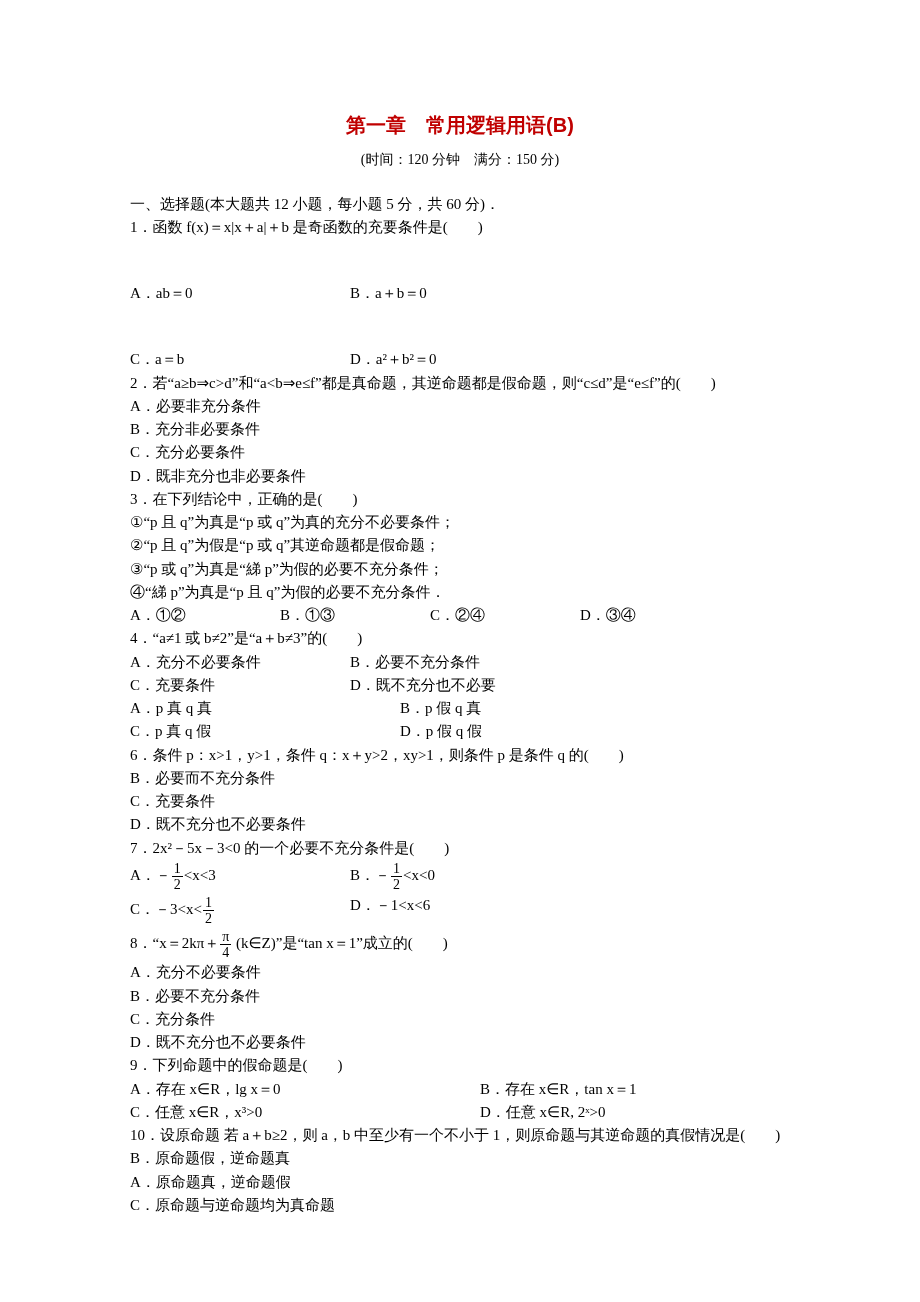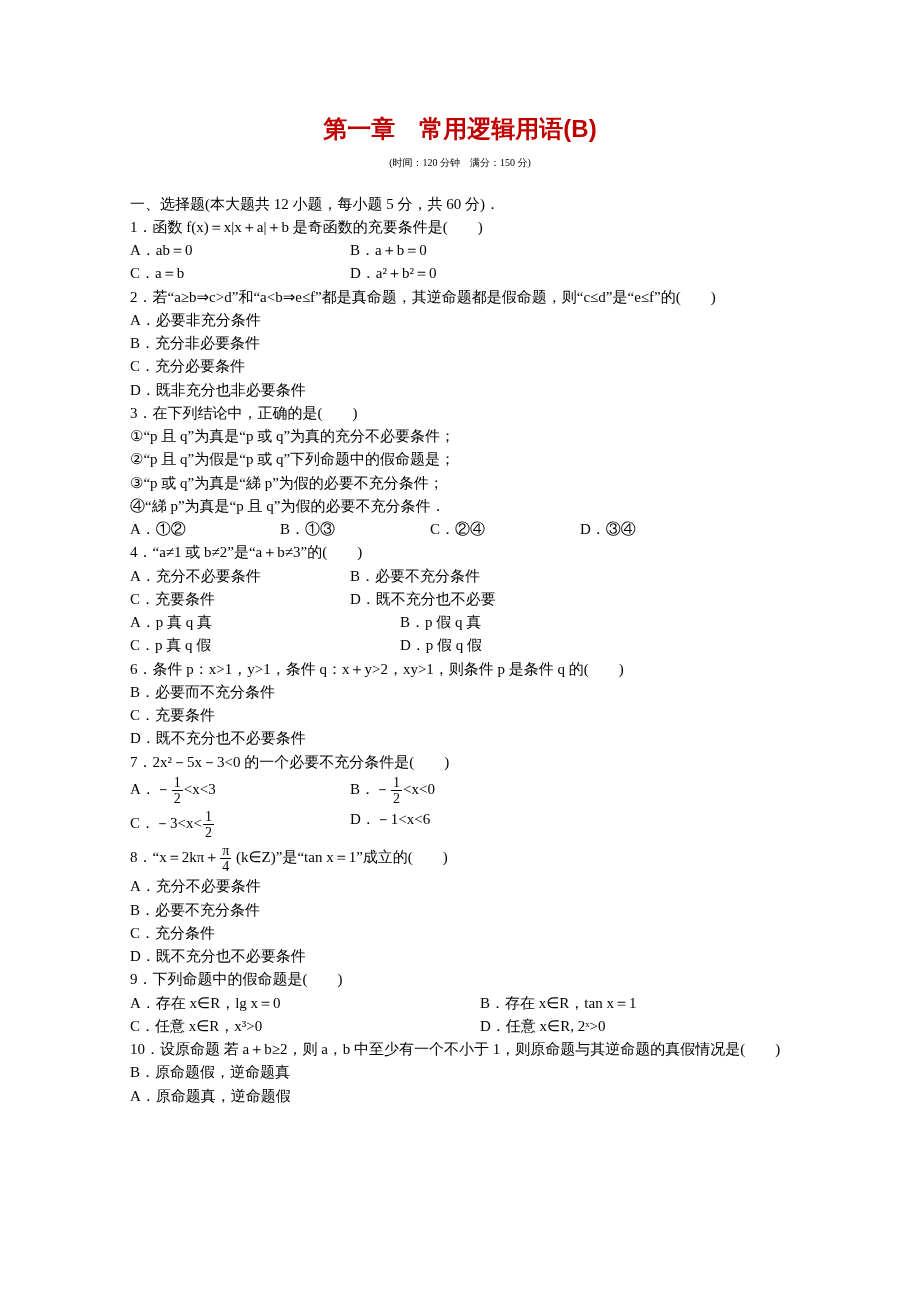--- a/index.html
+++ b/index.html
@@ -9,36 +9,36 @@
       background: #fff;
       padding: 110px 130px 80px 130px;
       font-family: "SimSun", "宋体", serif;
       font-size: 15px;
       line-height: 1.55;
       color: #000;
     }
     .title {
       text-align: center;
       color: #c00000;
-      font-size: 24px;
+      font-size: 20px;
       font-weight: bold;
       margin-bottom: 8px;
       font-family: "SimHei", "黑体", sans-serif;
     }
     .subtitle {
       text-align: center;
-      font-size: 10px;
+      font-size: 14px;
       margin-bottom: 22px;
     }
     .content p { margin: 0; }
     .section-head { }
     .q { }
     .opt-row { display: flex; }
     .opt-row > span { flex: none; }
-    .w1 .o { width: 220px; }
+    .w1 .o { width: 220px; margin-top: 43px; }
     .w2 .o { width: 220px; }
     .w3 .o { width: 150px; }
     .w5 .o { width: 270px; font-family: Liberation Serif, serif; }
     .w6 .o { width: 350px; }
     .o { display: inline-block; }
     .frac {
       display: inline-block;
       vertical-align: middle;
       text-align: center;
       line-height: 1.1;
@@ -68,21 +68,21 @@
   </p>
 
   <p class="q">2．若“a≥b⇒c&gt;d”和“a&lt;b⇒e≤f”都是真命题，其逆命题都是假命题，则“c≤d”是“e≤f”的(　　)</p>
   <p>A．必要非充分条件</p>
   <p>B．充分非必要条件</p>
   <p>C．充分必要条件</p>
   <p>D．既非充分也非必要条件</p>
 
   <p class="q">3．在下列结论中，正确的是(　　)</p>
   <p>①“p 且 q”为真是“p 或 q”为真的充分不必要条件；</p>
-  <p>②“p 且 q”为假是“p 或 q”下列命题中的假命题是；</p>
+  <p>②“p 且 q”为假是“p 或 q”其逆命题都是假命题；</p>
   <p>③“p 或 q”为真是“綈 p”为假的必要不充分条件；</p>
   <p>④“綈 p”为真是“p 且 q”为假的必要不充分条件．</p>
   <p class="opt-row w3">
     <span class="o">A．①②</span>
     <span class="o">B．①③</span>
     <span class="o">C．②④</span>
     <span class="o">D．③④</span>
   </p>
 
   <p class="q">4．“a≠1 或 b≠2”是“a＋b≠3”的(　　)</p>
@@ -139,13 +139,14 @@
     <span class="o">B．存在 x∈R，tan x＝1</span>
   </p>
   <p class="opt-row w6">
     <span class="o">C．任意 x∈R，x³&gt;0</span>
     <span class="o">D．任意 x∈R, 2ˣ&gt;0</span>
   </p>
 
   <p class="q">10．设原命题 若 a＋b≥2，则 a，b 中至少有一个不小于 1，则原命题与其逆命题的真假情况是(　　)</p>
   <p>B．原命题假，逆命题真</p>
   <p>A．原命题真，逆命题假</p>
+  <p>C．原命题与逆命题均为真命题</p>
 </div>
 
 </body></html>

